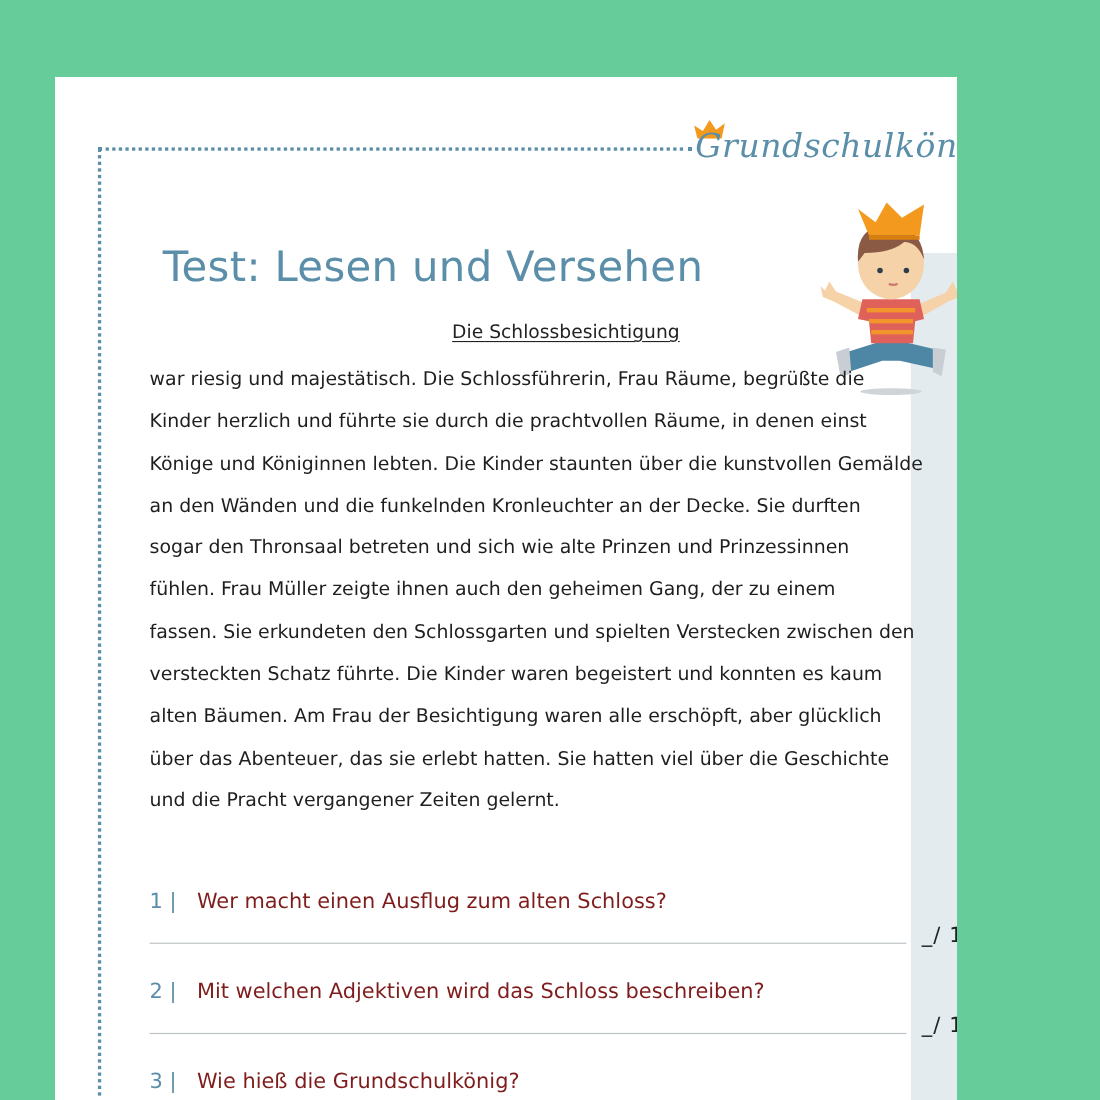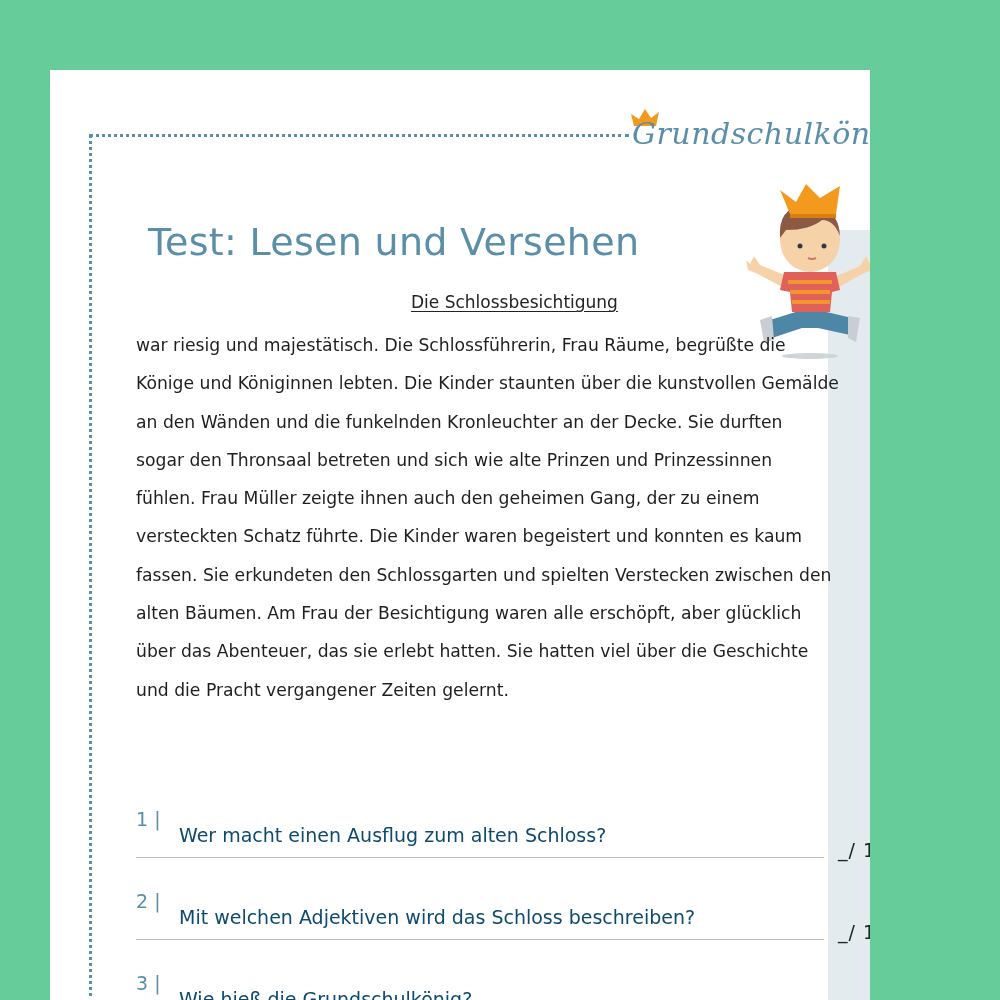--- a/index.html
+++ b/index.html
@@ -54,21 +54,21 @@
       font-size: 17.2px; line-height: 38.3px; color: #1e1e1e;
     }
     .story span { display: block; white-space: nowrap; }
     .question {
       position: absolute; left: 86px; width: 760px; height: 80px;
     }
     .q-num {
       position: absolute; left: 0; top: 0; font-size: 19px; color: #5b8ea8;
     }
     .q-text {
-      position: absolute; left: 43px; top: 16px; font-size: 19px; color: #0c4a6e; white-space: nowrap;
+      position: absolute; left: 43px; top: 0; font-size: 19px; color: #7f1d1d; white-space: nowrap;
     }
     .answer-line {
       position: absolute; left: 0; top: 49px; width: 688px; height: 0;
       border-top: 1.5px solid #b9bfc3;
     }
     .score {
       position: absolute; left: 702px; top: 31px; font-size: 19px; color: #222; letter-spacing: 1px;
     }
   </style>
 </head>
@@ -112,26 +112,27 @@
     <polygon points="40,30 56,42 66,24 80,38 100,26 96,54 50,54" fill="#f39a1e"></polygon>
     <polygon points="50,54 96,54 96,58 50,58" fill="#d97f10"></polygon>
   </svg>
 
   <h1 class="title">Test: Lesen und Versehen</h1>
 
   <div class="story-title">Die Schlossbesichtigung</div>
 
   <p class="story">
     <span>war riesig und majestätisch. Die Schlossführerin, Frau Räume, begrüßte die</span>
+    <span>Kinder herzlich und führte sie durch die prachtvollen Räume, in denen einst</span>
     <span>Könige und Königinnen lebten. Die Kinder staunten über die kunstvollen Gemälde</span>
     <span>an den Wänden und die funkelnden Kronleuchter an der Decke. Sie durften</span>
     <span>sogar den Thronsaal betreten und sich wie alte Prinzen und Prinzessinnen</span>
     <span>fühlen. Frau Müller zeigte ihnen auch den geheimen Gang, der zu einem</span>
+    <span>fassen. Sie erkundeten den Schlossgarten und spielten Verstecken zwischen den</span>
     <span>versteckten Schatz führte. Die Kinder waren begeistert und konnten es kaum</span>
-    <span>fassen. Sie erkundeten den Schlossgarten und spielten Verstecken zwischen den</span>
     <span>alten Bäumen. Am Frau der Besichtigung waren alle erschöpft, aber glücklich</span>
     <span>über das Abenteuer, das sie erlebt hatten. Sie hatten viel über die Geschichte</span>
     <span>und die Pracht vergangener Zeiten gelernt.</span>
   </p>
 
   <div class="question" style="top:738px;">
     <span class="q-num">1 |</span>
     <span class="q-text">Wer macht einen Ausflug zum alten Schloss?</span>
     <div class="answer-line"></div>
     <span class="score">_/ 1</span>

